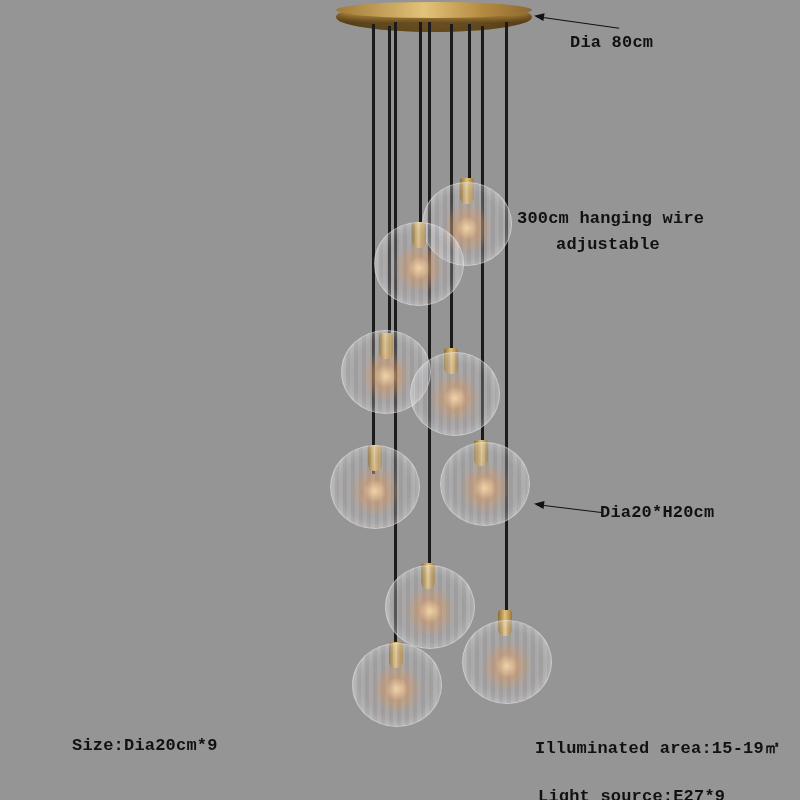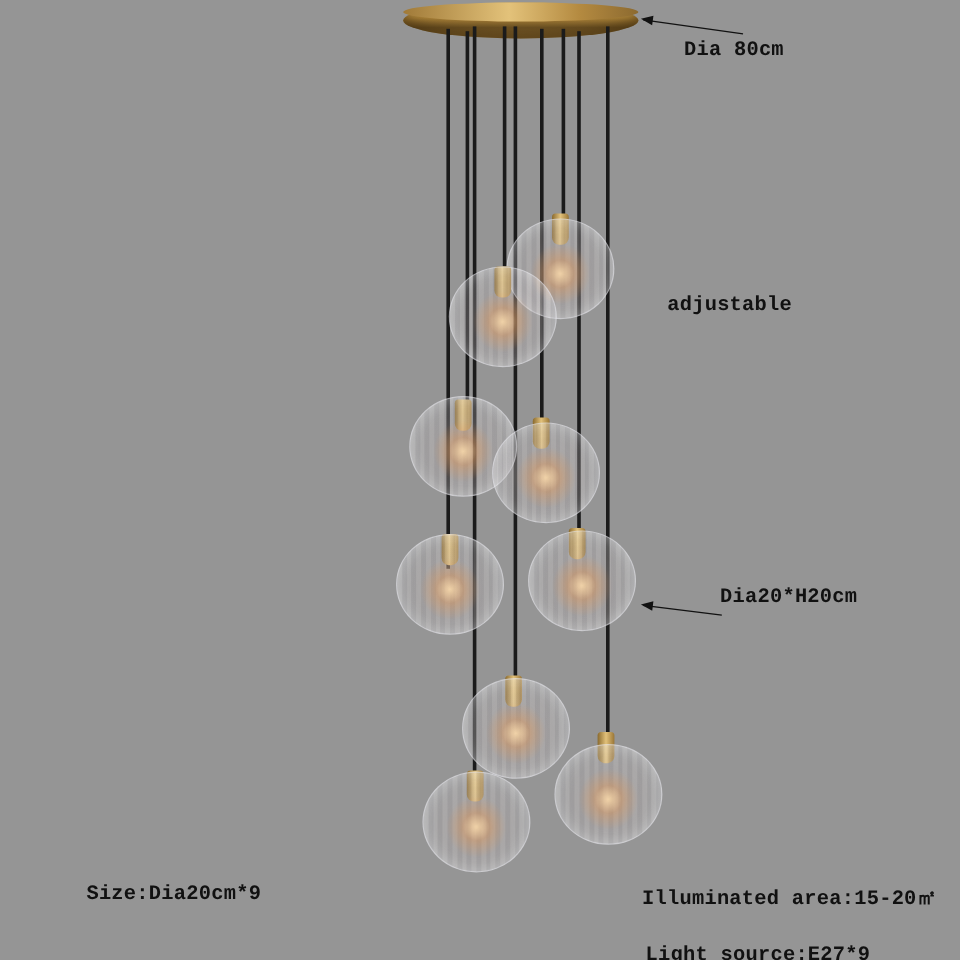--- a/index.html
+++ b/index.html
@@ -90,19 +90,20 @@
   <div class="socket" style="left:498px; top:610px;"></div>
   <div class="globe" style="left:462px; top:620px;"></div>
 
   <div class="socket" style="left:389px; top:642px;"></div>
   <div class="globe" style="left:352px; top:643px;"></div>
 
   <div class="arrow" style="left:536px; top:16px; width:84px; transform:rotate(8deg);"></div>
   <div class="arrow" style="left:536px; top:504px; width:66px; transform:rotate(7deg);"></div>
 
   <div class="label" style="left:570px; top:33px;">Dia 80cm</div>
-  <div class="label" style="left:556px; top:245px;">adjustable</div>
-  <div class="label" style="left:600px; top:489px;">Dia20*H20cm</div>
+  <div class="label" style="left:517px; top:209px;">300cm hanging wire</div>
+  <div class="label" style="left:556px; top:235px;">adjustable</div>
+  <div class="label" style="left:600px; top:503px;">Dia20*H20cm</div>
 
   <div class="label" style="left:24px; top:736px;margin-left:48px;">Size:Dia20cm*9</div>
-  <div class="label" style="left:535px; top:736px;">Illuminated area:15-20㎡</div>
+  <div class="label" style="left:535px; top:736px;">Illuminated area:15-19㎡</div>
   <div class="label" style="left:538px; top:787px;">Light source:E27*9</div>
 </div>
 
 </body></html>

